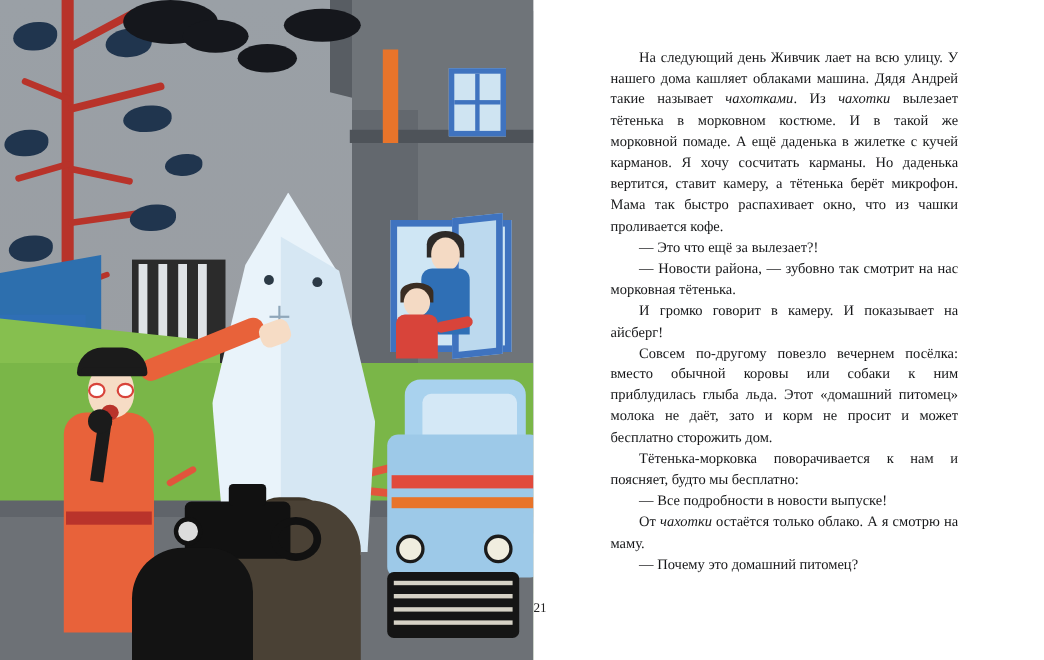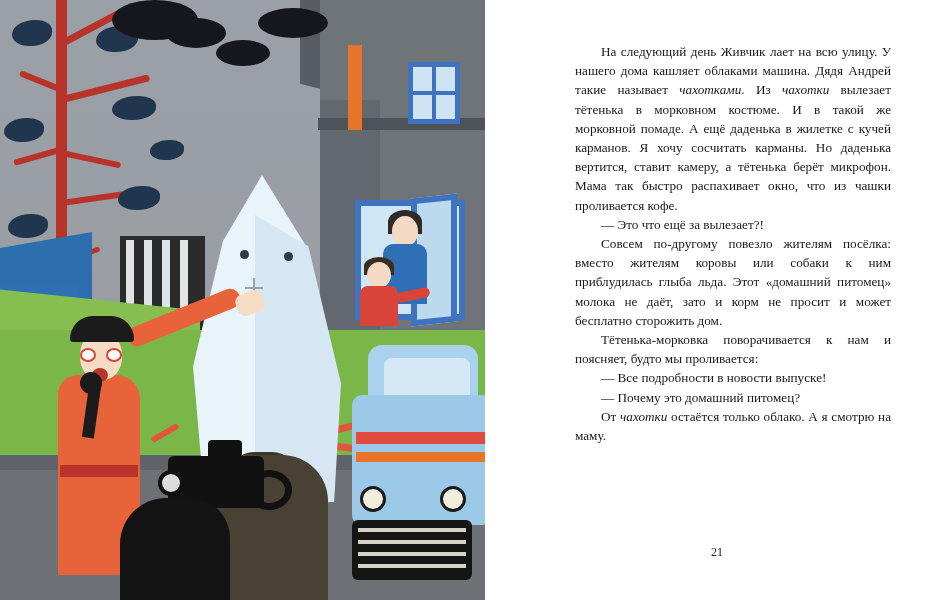--- a/index.html
+++ b/index.html
@@ -483,38 +483,36 @@
     position: relative;
     width: 464px;
     height: 600px;
     background: #ffffff;
   }
   .text-col {
     position: absolute;
     left: 70px;
     top: 42px;
     width: 316px;
-    margin-left: 20px;
   }
   .text-col p {
     margin: 0;
     font-size: 13.2px;
     line-height: 19.2px;
     color: #17181a;
     text-align: justify;
     text-justify: inter-word;
     hyphens: manual;
   }
   .text-col p.indent { text-indent: 26px; }
   .text-col p em { font-style: italic; }
   .folio {
     position: absolute;
     left: 0; right: 0;
     top: 545px;
-    text-align: center;
     font-size: 12px;
     color: #222;
   }
 </style>
 </head>
 <body>
 
 <div class="spread">
 
   <div class="page-left">
@@ -622,22 +620,24 @@
       <div class="camera-strap"></div>
       <div class="dark-figure"></div>
 
     </div>
   </div>
 
   <div class="page-right">
     <div class="text-col" id="text-col">
         <p class="indent"><span>На следующий день Живчик лает на всю улицу. У нашего дома кашляет облаками машина. Дядя Андрей такие называет </span><em>чахотками</em><span>. Из </span><em>чахотки</em><span> вылезает тётенька в морковном костюме. И в такой же морковной помаде. А ещё даденька в жилетке с кучей карманов. Я хочу сосчитать карманы. Но даденька вертится, ставит камеру, а тётенька берёт микрофон. Мама так быстро распахивает окно, что из чашки проливается кофе.</span></p>
         <p class="indent"><span>— Это что ещё за вылезает?!</span></p>
-        <p class="indent"><span>Совсем по-другому повезло жителям посёлка: вместо жителям коровы или собаки к ним приблудилась глыба льда. Этот «домашний питомец» молока не даёт, зато и корм не просит и может бесплатно сторожить дом.</span></p>
-        <p class="indent"><span>Тётенька-морковка поворачивается к нам и поясняет, будто мы проливается:</span></p>
+        <p class="indent"><span>— Новости района, — зубовно так смотрит на нас морковная тётенька.</span></p>
+        <p class="indent"><span>И громко говорит в камеру. И показывает на айсберг!</span></p>
+        <p class="indent"><span>Совсем по-другому повезло вечернем посёлка: вместо обычной коровы или собаки к ним приблудилась глыба льда. Этот «домашний питомец» молока не даёт, зато и корм не просит и может бесплатно сторожить дом.</span></p>
+        <p class="indent"><span>Тётенька-морковка поворачивается к нам и поясняет, будто мы бесплатно:</span></p>
         <p class="indent"><span>— Все подробности в новости выпуске!</span></p>
+        <p class="indent"><span>От </span><em>чахотки</em><span> остаётся только облако. А я смотрю на маму.</span></p>
         <p class="indent"><span>— Почему это домашний питомец?</span></p>
-        <p class="indent"><span>От </span><em>чахотки</em><span> остаётся только облако. А я смотрю на маму.</span></p>
       </div>
     <div class="folio">21</div>
   </div>
 
 </div>
 
 </body></html>

